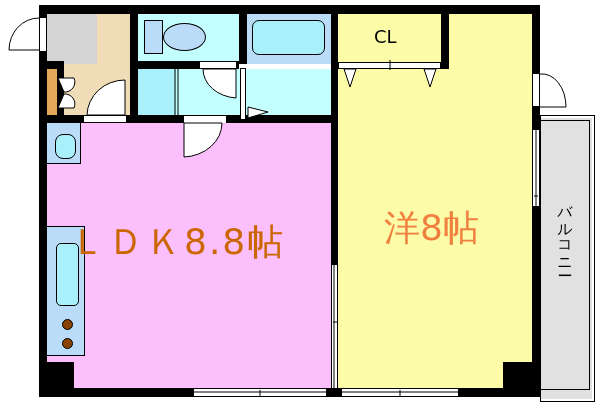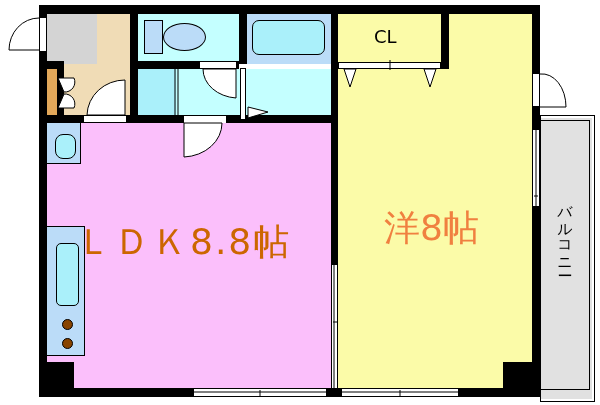--- a/index.html
+++ b/index.html
@@ -106,16 +106,16 @@
 
   <line x1="334" y1="265" x2="334" y2="388" stroke="#000" stroke-width="1"></line>
   <line x1="333" y1="322" x2="337" y2="322" stroke="#000" stroke-width="1"></line>
 
   <line x1="194" y1="392" x2="326" y2="392" stroke="#000" stroke-width="1"></line>
   <line x1="260" y1="390" x2="260" y2="396" stroke="#000" stroke-width="1"></line>
   <line x1="342" y1="392" x2="458" y2="392" stroke="#000" stroke-width="1"></line>
   <line x1="400" y1="390" x2="400" y2="396" stroke="#000" stroke-width="1"></line>
 </svg>
 
-<div class="label" style="left:76px;top:224px;font-size:36px;color:#cc6600;letter-spacing:2px;">ＬＤＫ8.8帖</div>
+<div class="label" style="left:70px;top:224px;font-size:36px;color:#cc6600;letter-spacing:2px;">ＬＤＫ8.8帖</div>
 <div class="label" style="left:384px;top:210px;font-size:36px;color:#f08040;">洋8帖</div>
 <div class="label" style="left:374px;top:28px;font-size:18px;color:#000;">CL</div>
 <div class="label" style="left:557px;top:195px;font-size:15px;color:#000;writing-mode:vertical-rl;letter-spacing:1px;">バルコニー</div>
 
 </body></html>

